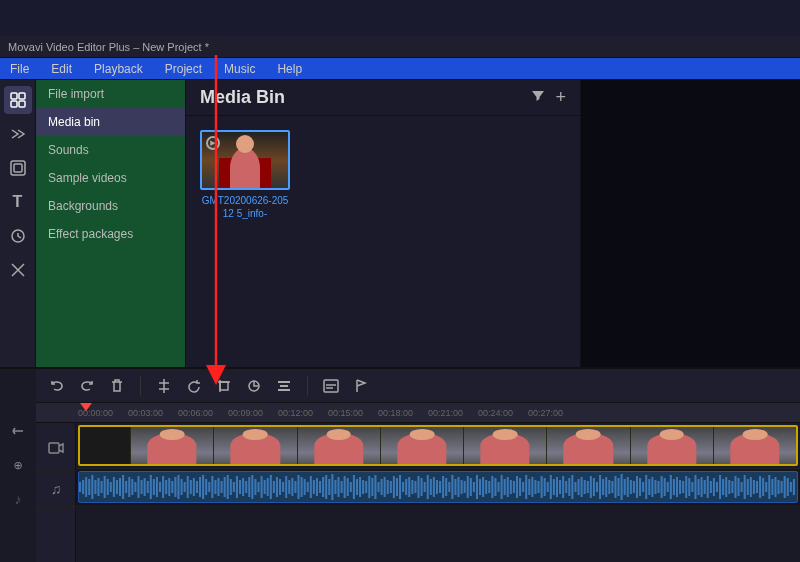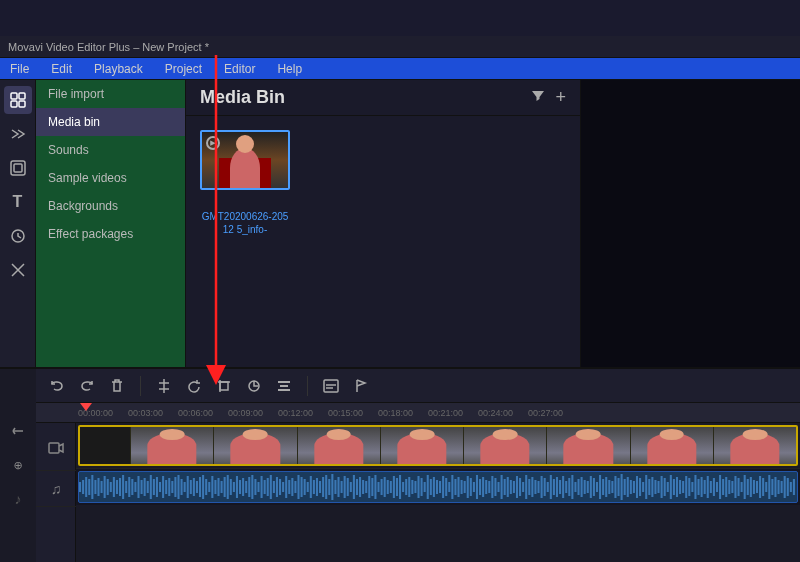--- a/index.html
+++ b/index.html
@@ -191,21 +191,21 @@
       bottom: 0;
       left: 20%;
       width: 60%;
       height: 30px;
       background: #8B0000;
     }
     .media-label {
       font-size: 10px;
       color: #4a9eff;
       text-align: center;
-      margin-top: 20px;
+      margin-top: 4px;
       word-break: break-all;
       line-height: 1.3;
     }
     .play-icon-overlay {
       position: absolute;
       top: 4px;
       left: 4px;
       width: 14px;
       height: 14px;
       border: 2px solid #aaa;
@@ -477,21 +477,21 @@
 
 <div id="title-bar">
   <span>Movavi Video Editor Plus – New Project *</span>
 </div>
 
 <div id="menu-bar">
   <span class="menu-item">File</span>
   <span class="menu-item">Edit</span>
   <span class="menu-item">Playback</span>
   <span class="menu-item">Project</span>
-  <span class="menu-item">Editor</span>
+  <span class="menu-item">Music</span>
   <span class="menu-item">Help</span>
 </div>
 
 <div id="main-layout">
 
   <div id="left-toolbar">
     <div class="tool-icon active">
       <svg width="16" height="16" viewBox="0 0 16 16" fill="currentColor">
         <rect x="1" y="1" width="6" height="6" rx="1" fill="none" stroke="currentColor" stroke-width="1.5"></rect>
         <rect x="9" y="1" width="6" height="6" rx="1" fill="none" stroke="currentColor" stroke-width="1.5"></rect>

